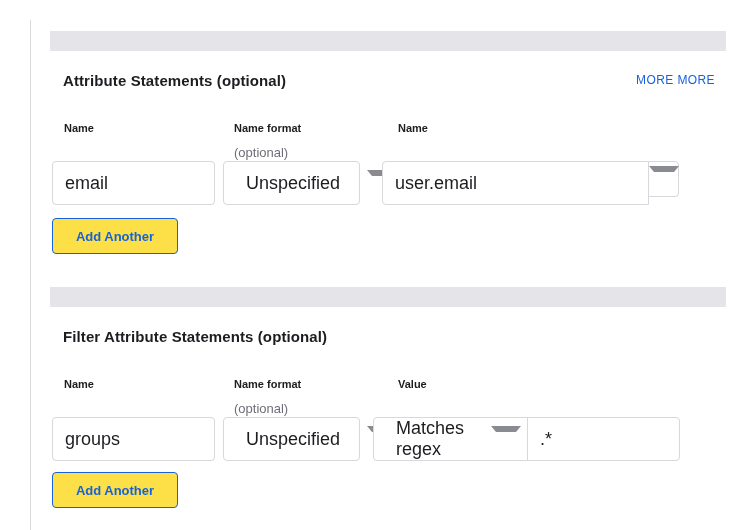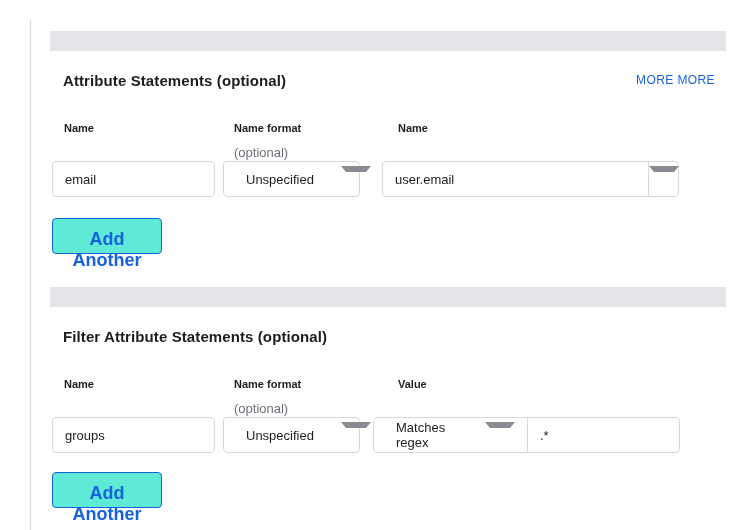--- a/index.html
+++ b/index.html
@@ -57,26 +57,26 @@
     color: #1d1d21;
   }
   .col-sub {
     position: absolute;
     font-size: 13px;
     font-weight: 400;
     color: #6e6e78;
   }
   .fld {
     position: absolute;
-    height: 36px;
+    height: 44px;
     border: 1px solid #d7d7dc;
     border-radius: 4px;
     background: #ffffff;
     font-family: "Liberation Sans", "DejaVu Sans", sans-serif;
-    font-size: 13px;
+    font-size: 18px;
     color: #1d1d21;
   }
   input.fld { padding: 0 12px; outline: none; }
   .select {
     display: flex;
     align-items: center;
     justify-content: space-between;
     padding: 0 12px;
     cursor: pointer;
     gap: 9px;
@@ -98,28 +98,28 @@
     display: flex;
     align-items: center;
     justify-content: center;
     cursor: pointer;
   }
   .joined-left { border-top-right-radius: 0; border-bottom-right-radius: 0; }
   .joined-right { border-top-left-radius: 0; border-bottom-left-radius: 0; }
   .add-btn {
     position: absolute;
     left: 32px;
-    width: 110px;
+    width: 126px;
     height: 36px;
-    background: #5eead4;
+    background: #fde047;
     border: 1px solid #1662dd;
     border-radius: 4px;
     color: #1662dd;
     font-family: "Liberation Sans", "DejaVu Sans", sans-serif;
-    font-size: 18px;
+    font-size: 13px;
     font-weight: 700;
     cursor: pointer;
   }
 </style>
 </head>
 <body>
 
 <div class="page">
   <div class="card"></div>
 

